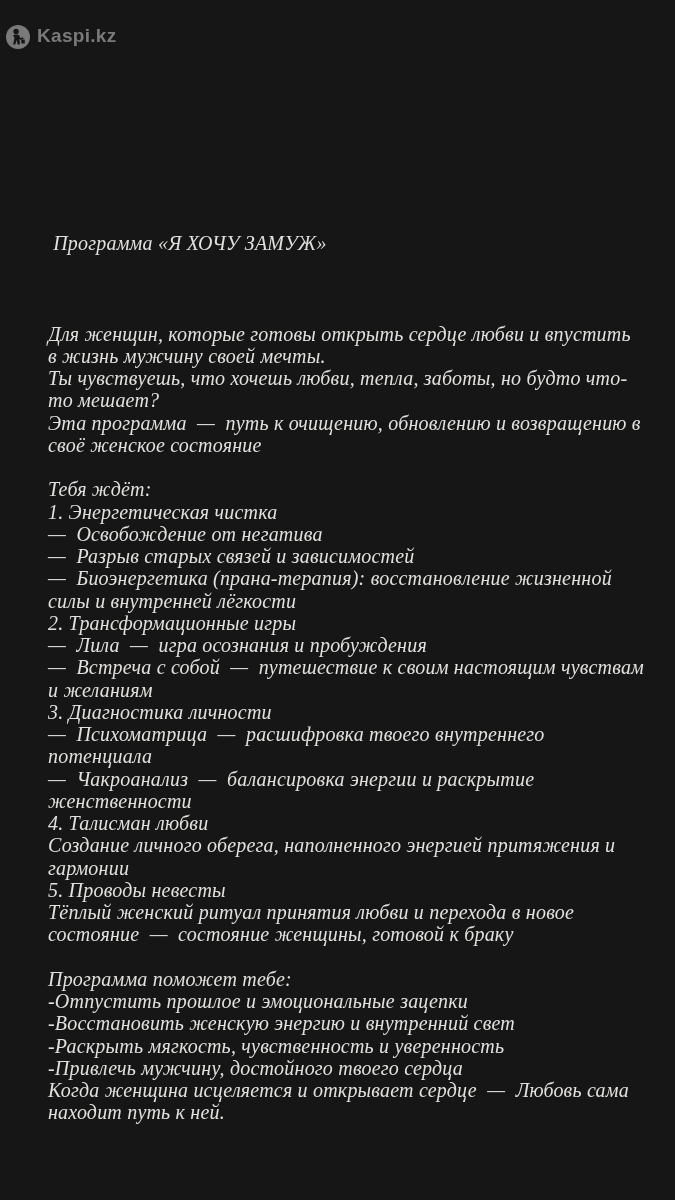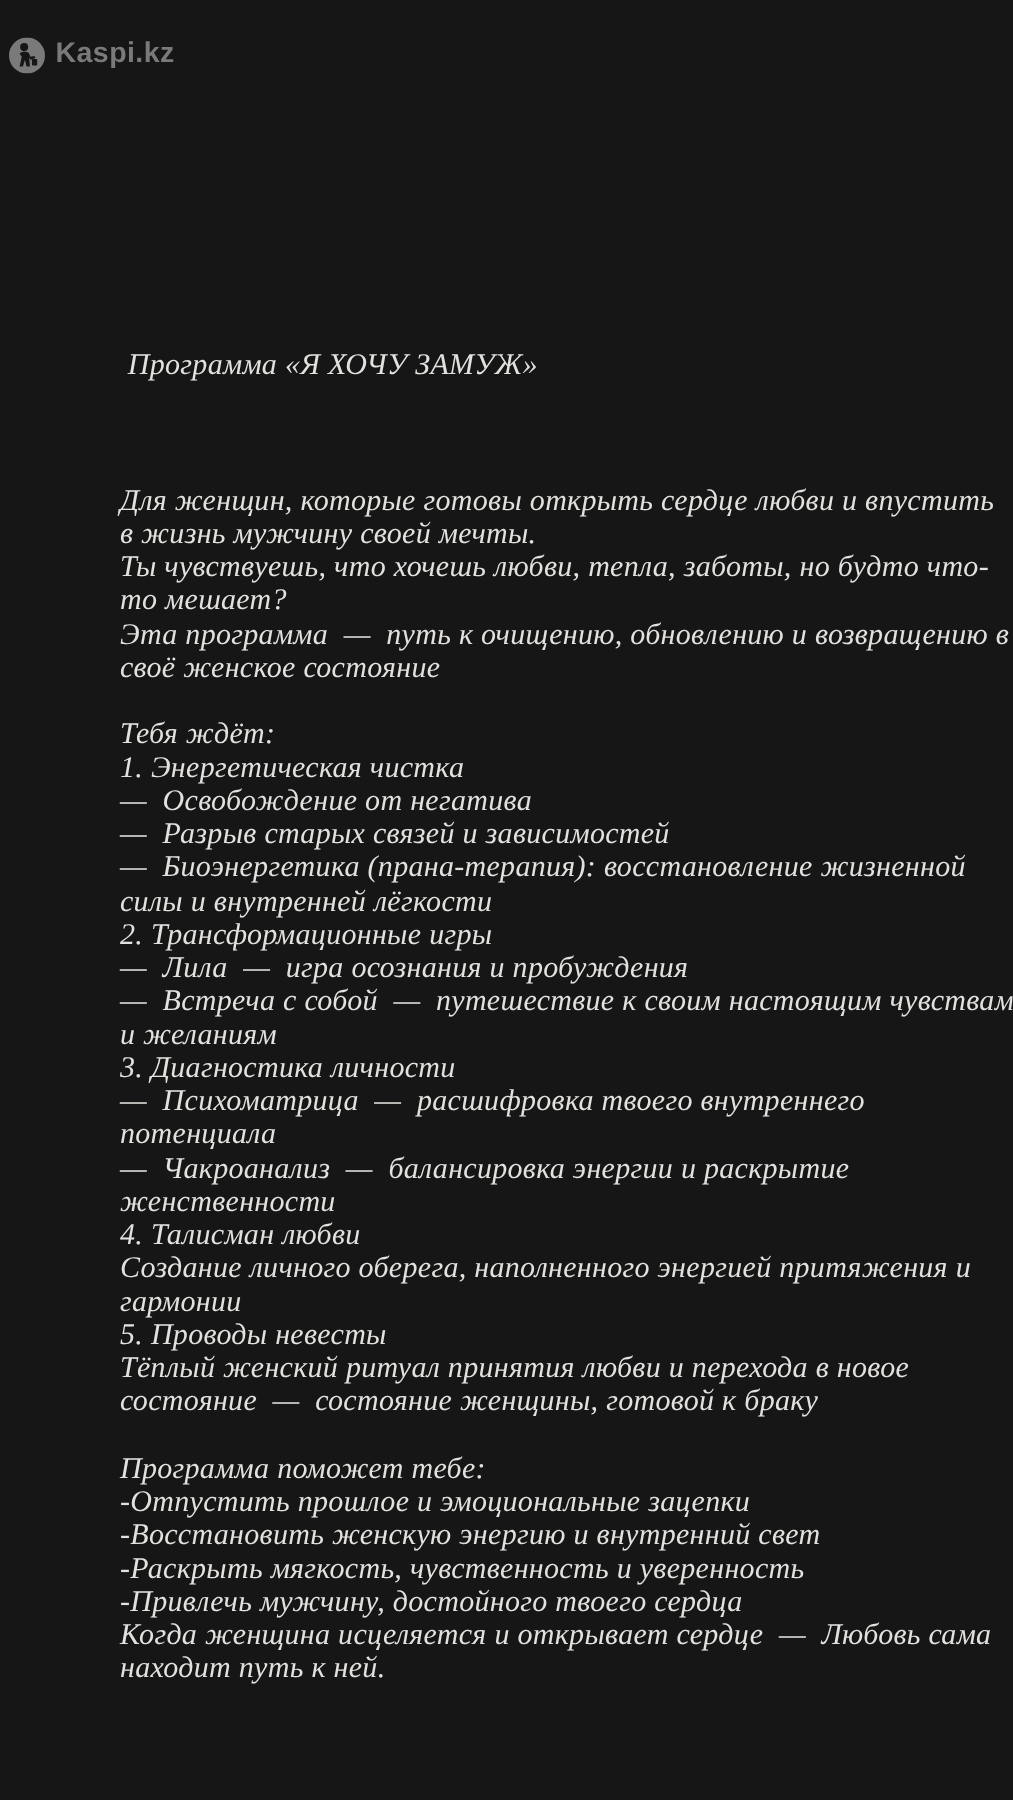--- a/index.html
+++ b/index.html
@@ -38,21 +38,20 @@
     font-style: italic;
     font-size: 20px;
     color: #e3e1de;
     letter-spacing: 0.2px;
     white-space: pre;
   }
   .line {
     height: 22.25px;
     line-height: 22.25px;
     overflow: visible;
-    margin-left: 32px;
   }
 </style>
 </head>
 <body>
 
 <div class="header">
   <span class="logo-icon">
     <svg width="24" height="24" viewBox="0 0 24 24">
       <circle cx="12" cy="12" r="12" fill="#7a7a7a"></circle>
       <circle cx="10.1" cy="6.4" r="2.7" fill="#161616"></circle>

